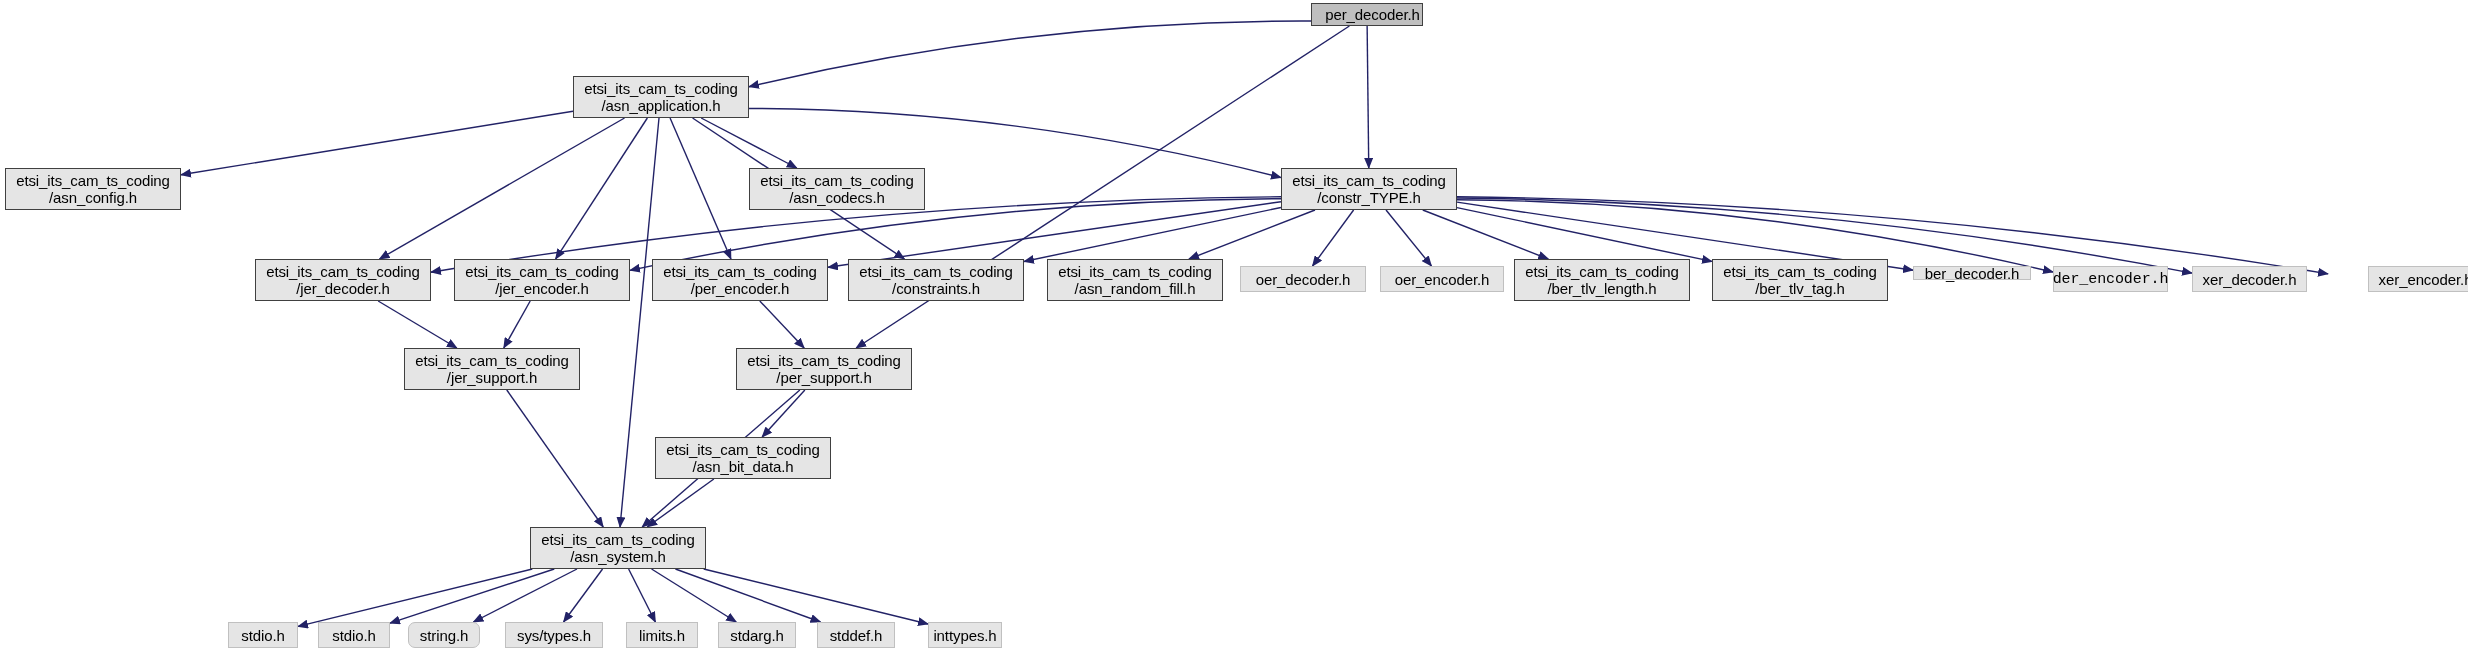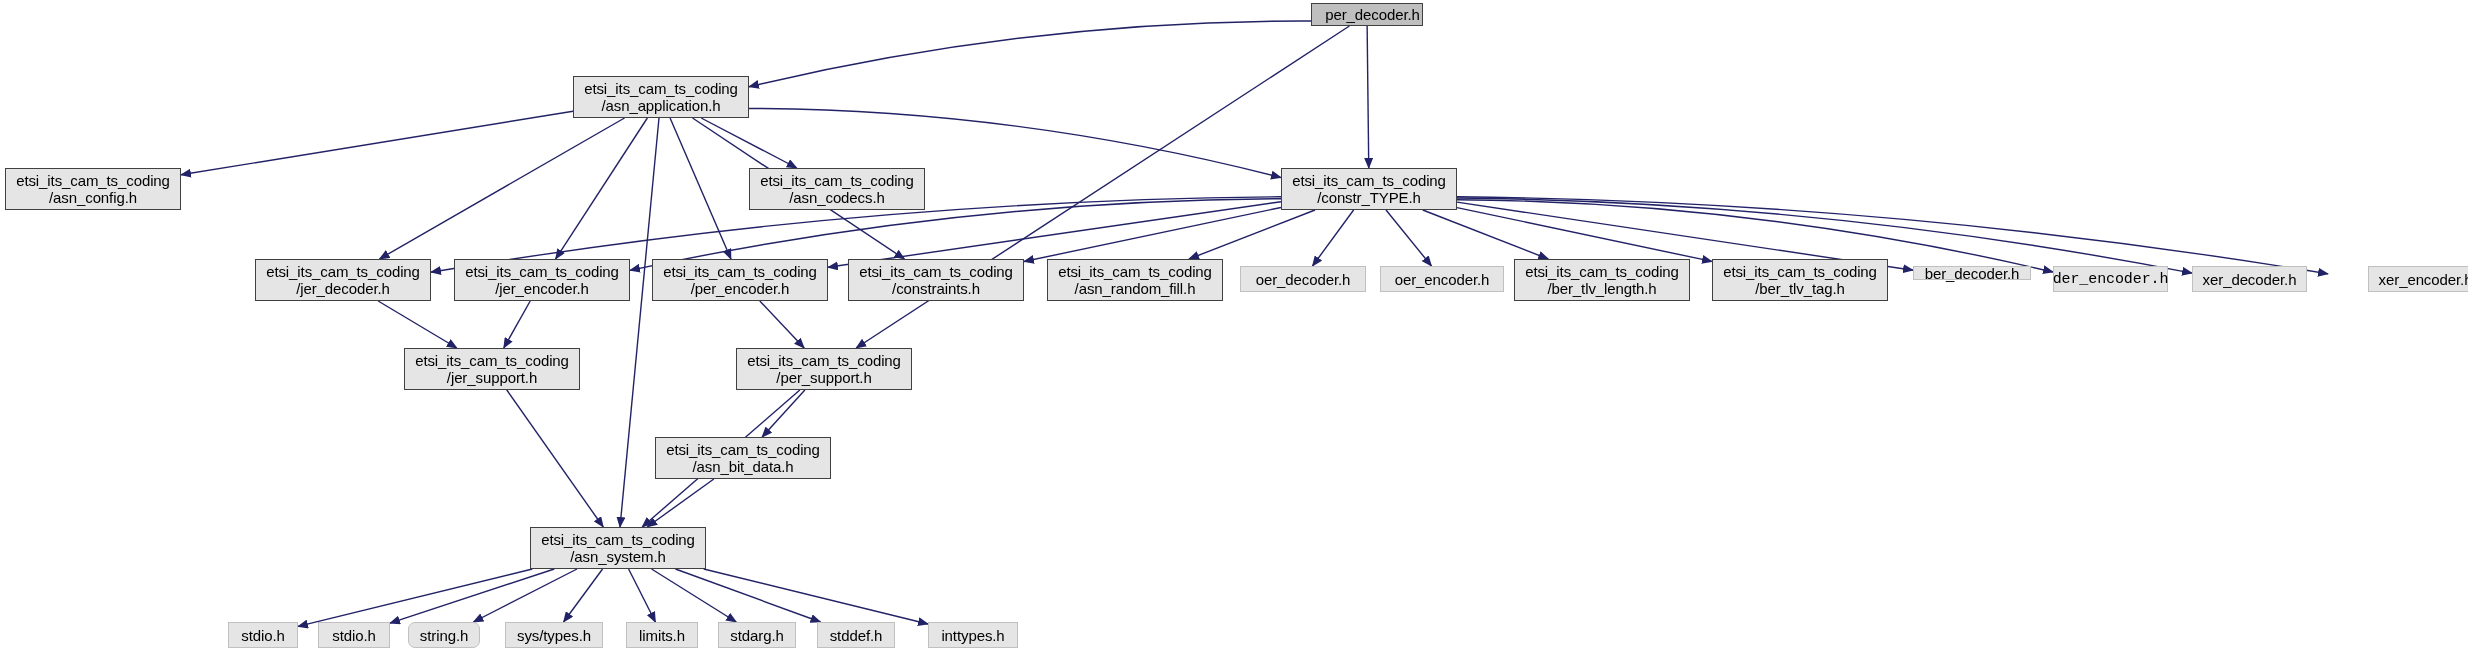--- a/index.html
+++ b/index.html
@@ -127,15 +127,15 @@
 /asn_bit_data.h</div>
       <div class="node" style="left: 530px; top: 527px; width: 176px; height: 42px;">etsi_its_cam_ts_coding
 /asn_system.h</div>
       <div class="node external" style="left: 228px; top: 622px; width: 70px; height: 26px;">stdio.h</div>
       <div class="node external" style="left: 318px; top: 622px; width: 72px; height: 26px;">stdio.h</div>
       <div class="node external" style="left: 408px; top: 622px; width: 72px; height: 26px; border-radius: 7px;">string.h</div>
       <div class="node external" style="left: 505px; top: 622px; width: 98px; height: 26px;">sys/types.h</div>
       <div class="node external" style="left: 626px; top: 622px; width: 72px; height: 26px;">limits.h</div>
       <div class="node external" style="left: 718px; top: 622px; width: 78px; height: 26px;">stdarg.h</div>
       <div class="node external" style="left: 817px; top: 622px; width: 78px; height: 26px;">stddef.h</div>
-      <div class="node external" style="left: 928px; top: 622px; width: 90px; height: 26px;">inttypes.h</div>
+      <div class="node external" style="left: 928px; top: 622px; width: 74px; height: 26px;">inttypes.h</div>
     </div>
 </div>
 
 </body></html>

